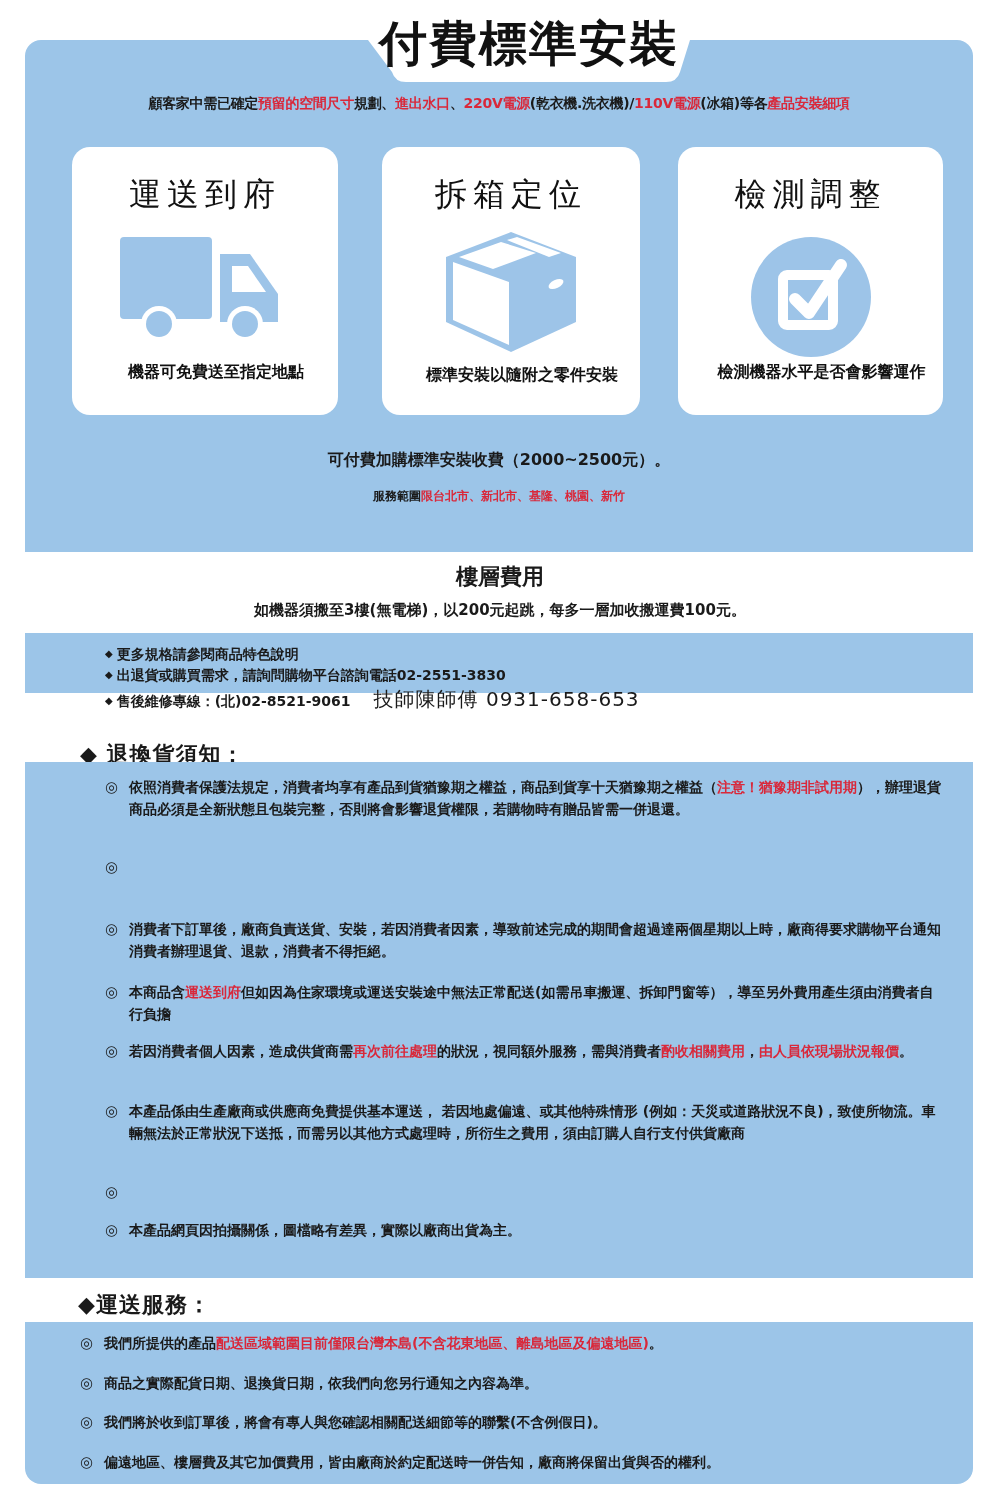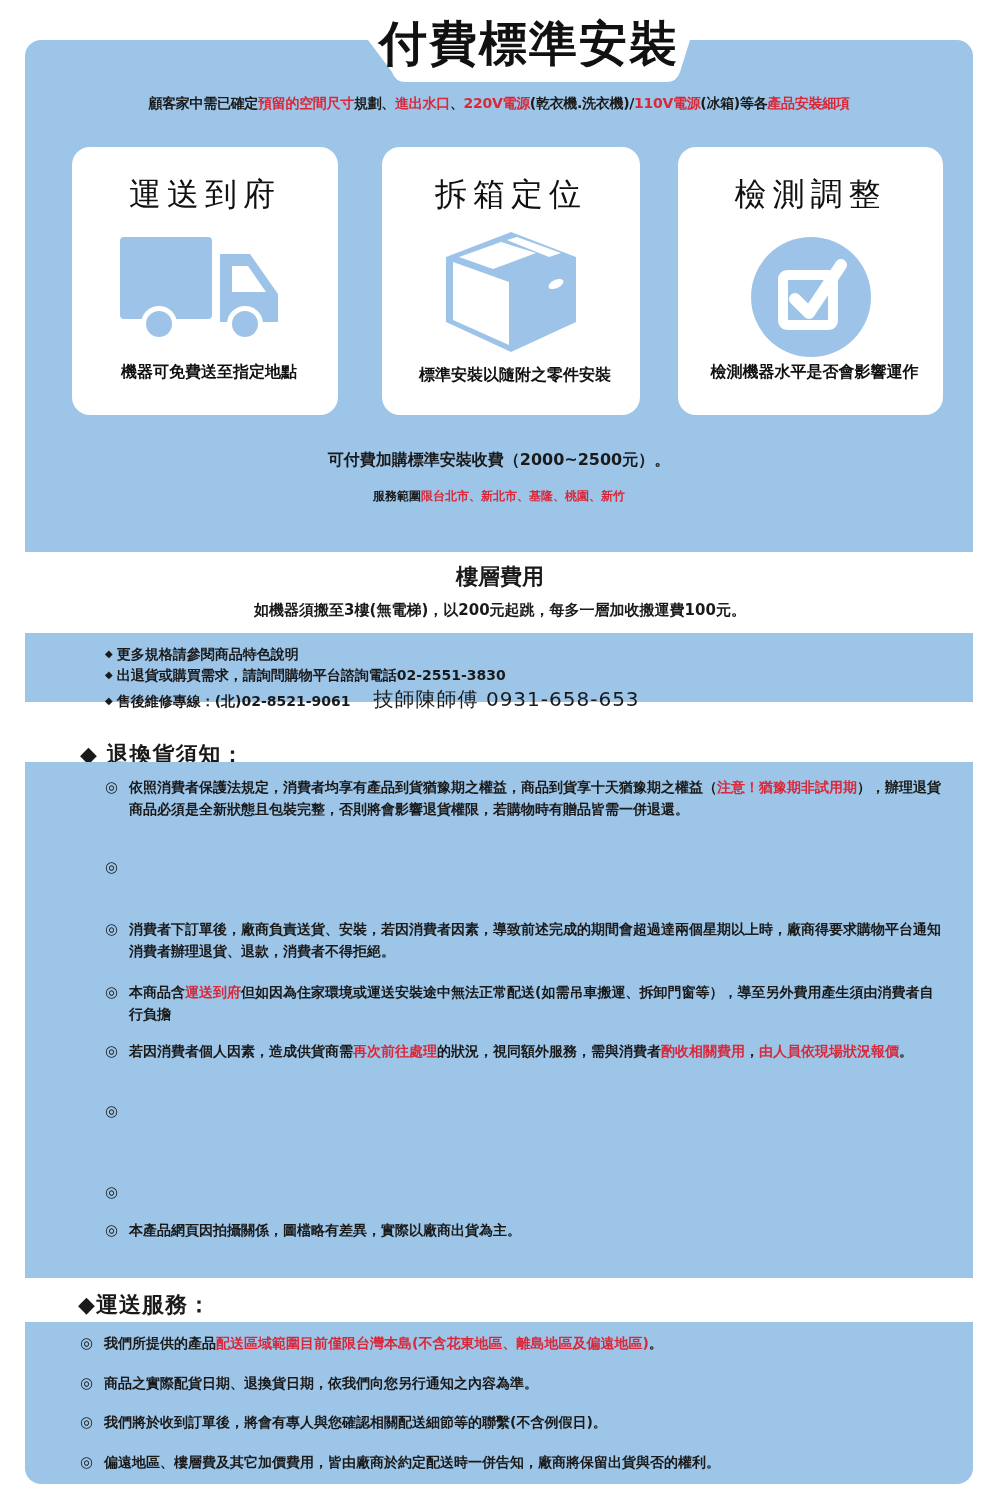--- a/index.html
+++ b/index.html
@@ -12,31 +12,31 @@
   #install-panel { left: 25px; top: 40px; width: 948px; height: 512px; background: #9cc5e8; border-radius: 16px 16px 0 0; }
   #title-tab { left: 368px; top: 0; width: 322px; height: 83px; }
   #title-tab svg { position: absolute; left: 0; top: 0; }
   #title-text { position: absolute; left: 0; top: 12px; width: 322px; text-align: center; font-size: 48px; font-weight: bold; letter-spacing: 2px; color: #111; }
 
   #intro-line { left: 25px; top: 95px; width: 948px; text-align: center; font-size: 14px; font-weight: bold; letter-spacing: -0.3px; }
 
   .card { position: absolute; top: 147px; height: 268px; background: #ffffff; border-radius: 18px; }
   .card-title { position: absolute; top: 26px; left: 0; width: 100%; text-align: center; font-family: "DejaVu Serif", "Liberation Serif", serif; font-size: 32px; letter-spacing: 6px; color: #111; }
   .card-icon { position: absolute; left: 50%; top: 85px; transform: translateX(-50%); }
-  .card-desc { position: absolute; top: 215px; left: 4px; width: 100%; text-align: center; font-size: 16px; font-weight: bold; color: #111; }
+  .card-desc { position: absolute; top: 215px; left: 11px; width: 100%; text-align: center; font-size: 16px; font-weight: bold; color: #111; }
 
   #fee-line { left: 25px; top: 450px; width: 948px; text-align: center; font-size: 16px; font-weight: bold; }
   #area-line { left: 25px; top: 488px; width: 948px; text-align: center; font-size: 12px; font-weight: bold; }
 
   
   #floor-title { left: 0; top: 562px; width: 1000px; text-align: center; font-size: 22px; font-weight: bold; }
   #floor-desc { left: 0; top: 601px; width: 1000px; text-align: center; font-size: 15px; font-weight: bold; }
 
   
-  #info-band { left: 25px; top: 633px; width: 948px; height: 69px; background: #9cc5e8; }
+  #info-band { left: 25px; top: 633px; width: 948px; height: 60px; background: #9cc5e8; }
   .info-line { position: absolute; left: 80px; font-size: 14px; font-weight: bold; white-space: nowrap; }
   .info-line .bullet { font-size: 10px; margin-right: 4px; vertical-align: 2px; }
   #tech-line { font-weight: normal; font-size: 20px; margin-left: 23px; letter-spacing: 1px; }
 
   
   .section-heading { position: absolute; font-size: 22px; font-weight: bold; letter-spacing: 1px; }
 
   
   #return-panel { left: 25px; top: 762px; width: 948px; height: 516px; background: #9cc5e8; }
   .notice { position: absolute; left: 80px; width: 840px; font-size: 14px; font-weight: bold; line-height: 22px; padding-left: 24px; }
@@ -134,21 +134,21 @@
   <div class="notice" style="top:156px;">
     <span class="mark">◎</span><span>消費者下訂單後，廠商負責送貨、安裝，若因消費者因素，導致前述完成的期間會超過達兩個星期以上時，廠商得要求購物平台通知消費者辦理退貨、退款，消費者不得拒絕。</span>
   </div>
   <div class="notice" style="top:219px;">
     <span class="mark">◎</span><span>本商品含</span><span class="red">運送到府</span><span>但如因為住家環境或運送安裝途中無法正常配送(如需吊車搬運、拆卸門窗等），導至另外費用產生須由消費者自行負擔</span>
   </div>
   <div class="notice" style="top:278px;">
     <span class="mark">◎</span><span>若因消費者個人因素，造成供貨商需</span><span class="red">再次前往處理</span><span>的狀況，視同額外服務，需與消費者</span><span class="red">酌收相關費用</span><span>，</span><span class="red">由人員依現場狀況報價</span><span>。</span>
   </div>
   <div class="notice" style="top:338px;">
-    <span class="mark">◎</span>
+    <span class="mark">◎</span><span>本產品係由生產廠商或供應商免費提供基本運送， 若因地處偏遠、或其他特殊情形 (例如：天災或道路狀況不良)，致使所物流。車輛無法於正常狀況下送抵，而需另以其他方式處理時，所衍生之費用，須由訂購人自行支付供貨廠商</span>
   </div>
   <div class="notice" style="top:419px;">
     <span class="mark">◎</span>
   </div>
   <div class="notice" style="top:457px;">
     <span class="mark">◎</span><span>本產品網頁因拍攝關係，圖檔略有差異，實際以廠商出貨為主。</span>
   </div>
 </div>
 
 <div class="section-heading" style="left:78px; top:1290px;">◆運送服務：</div>

